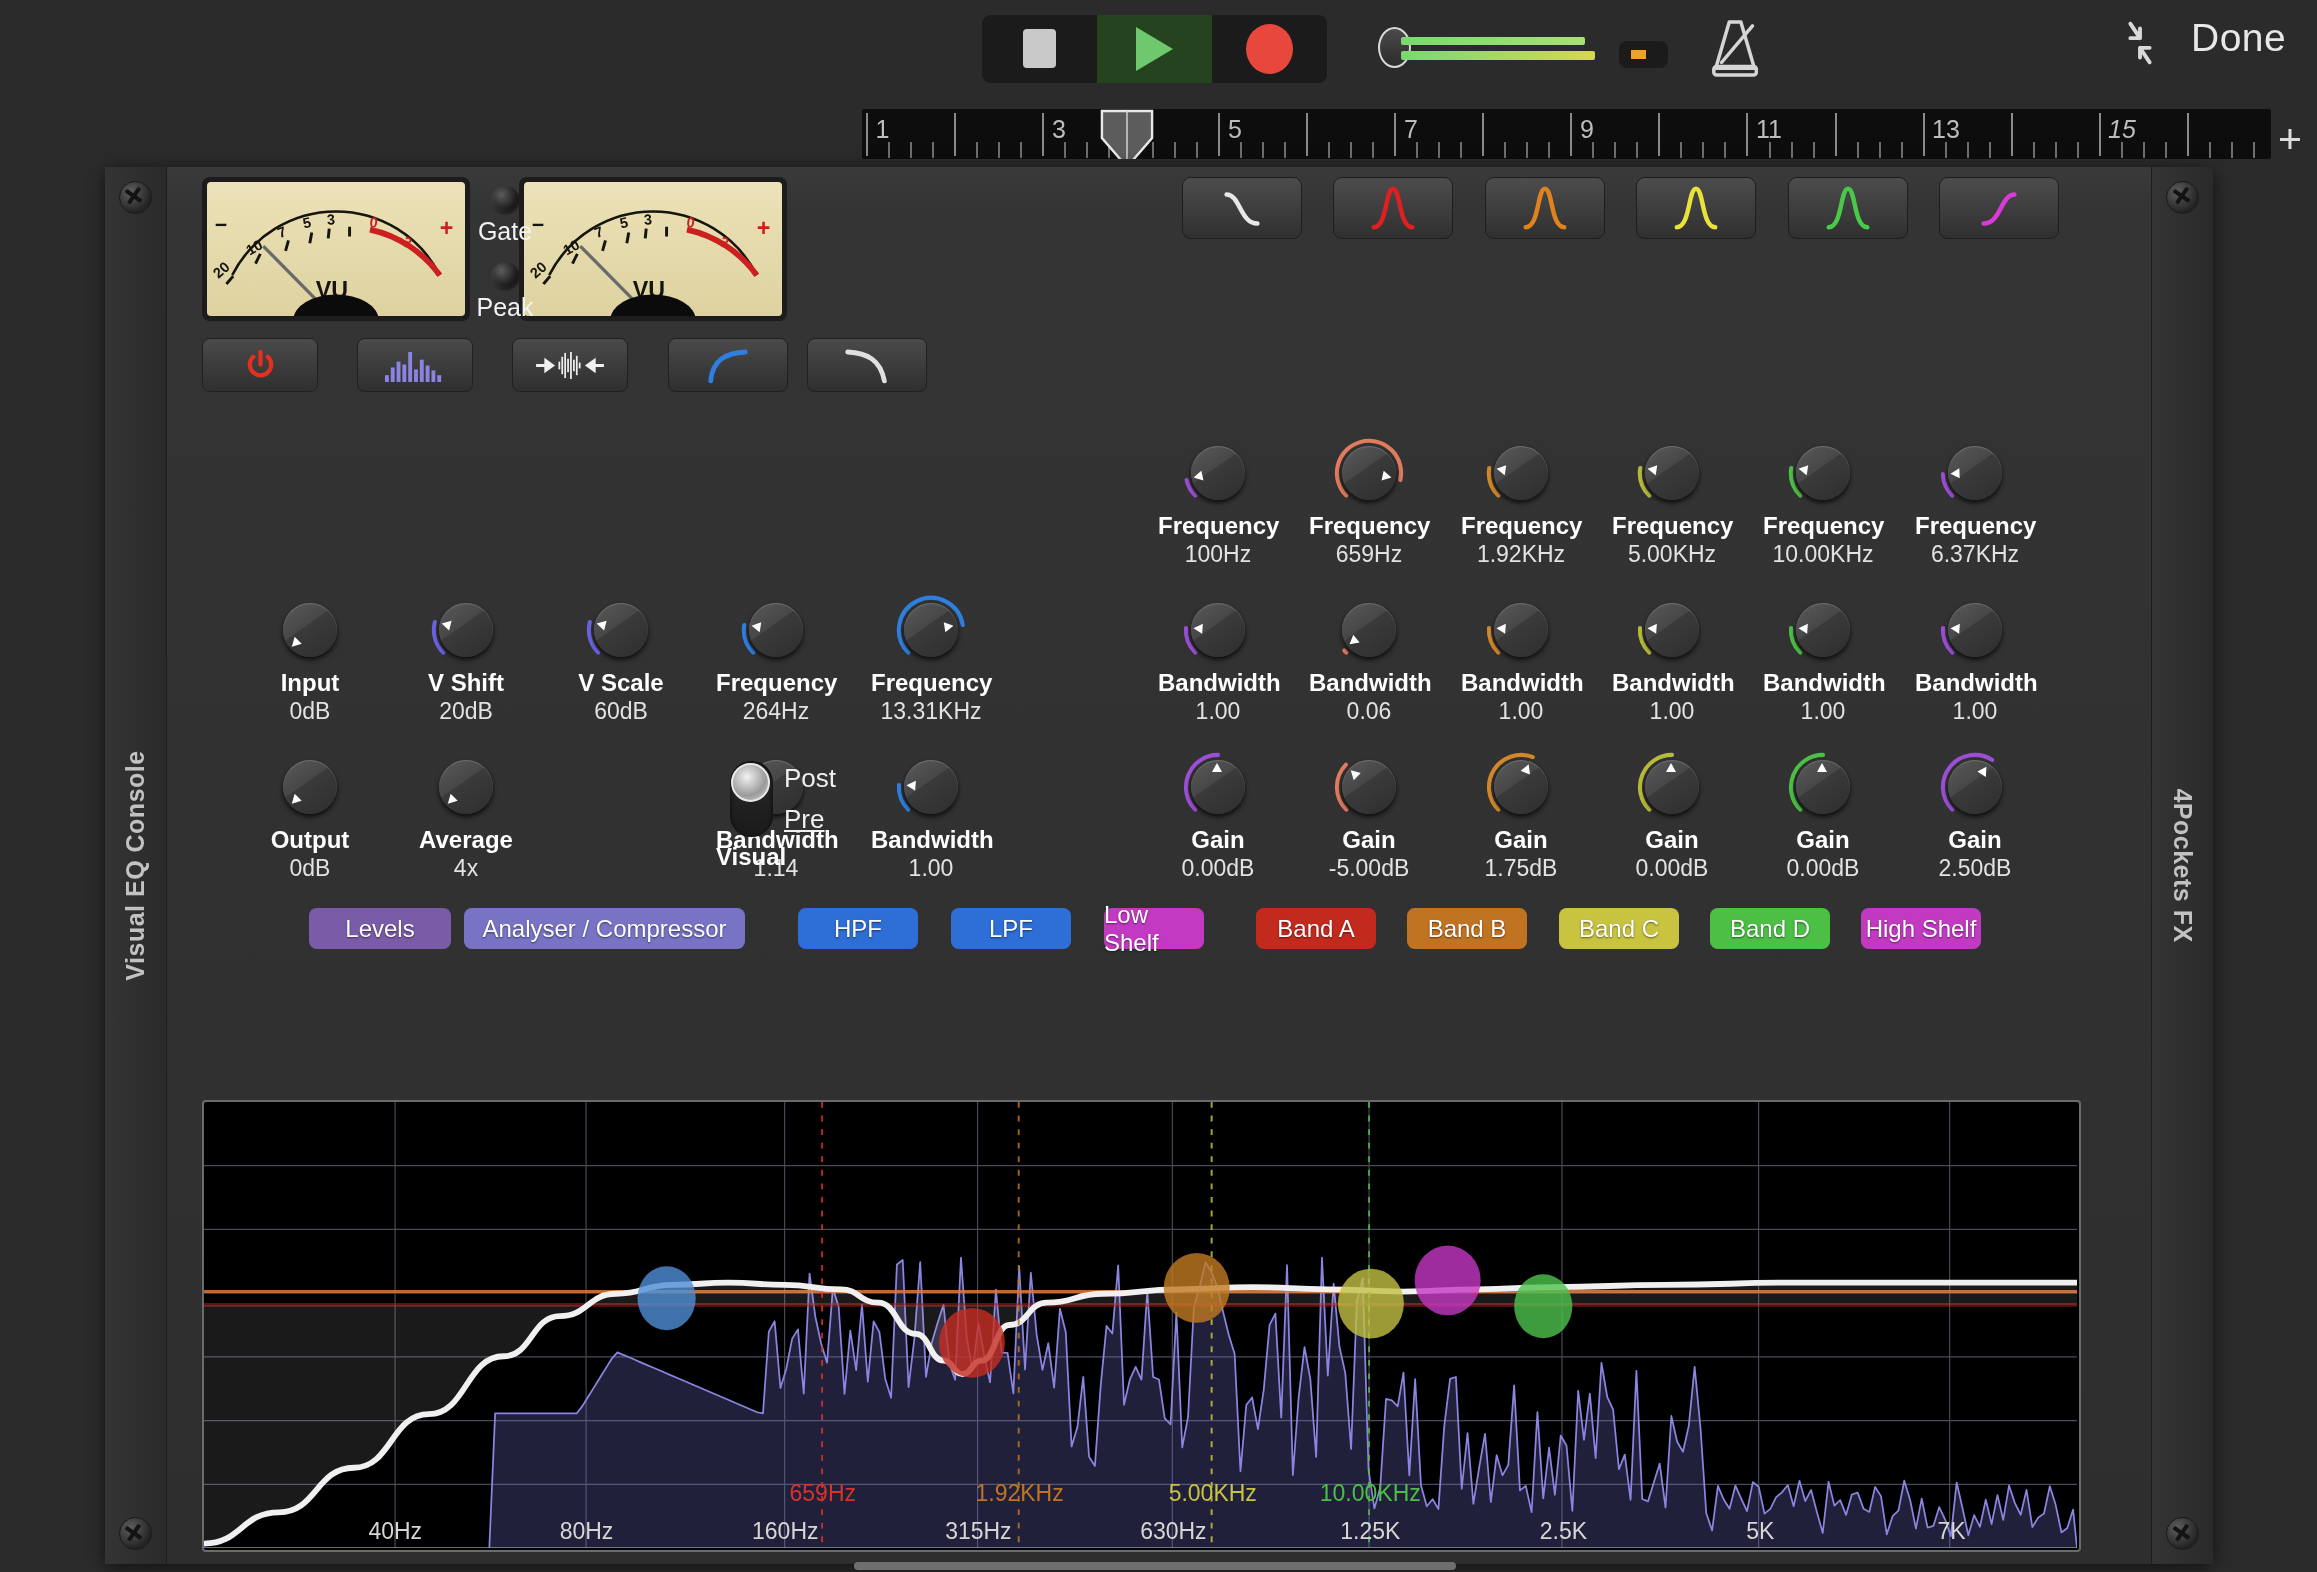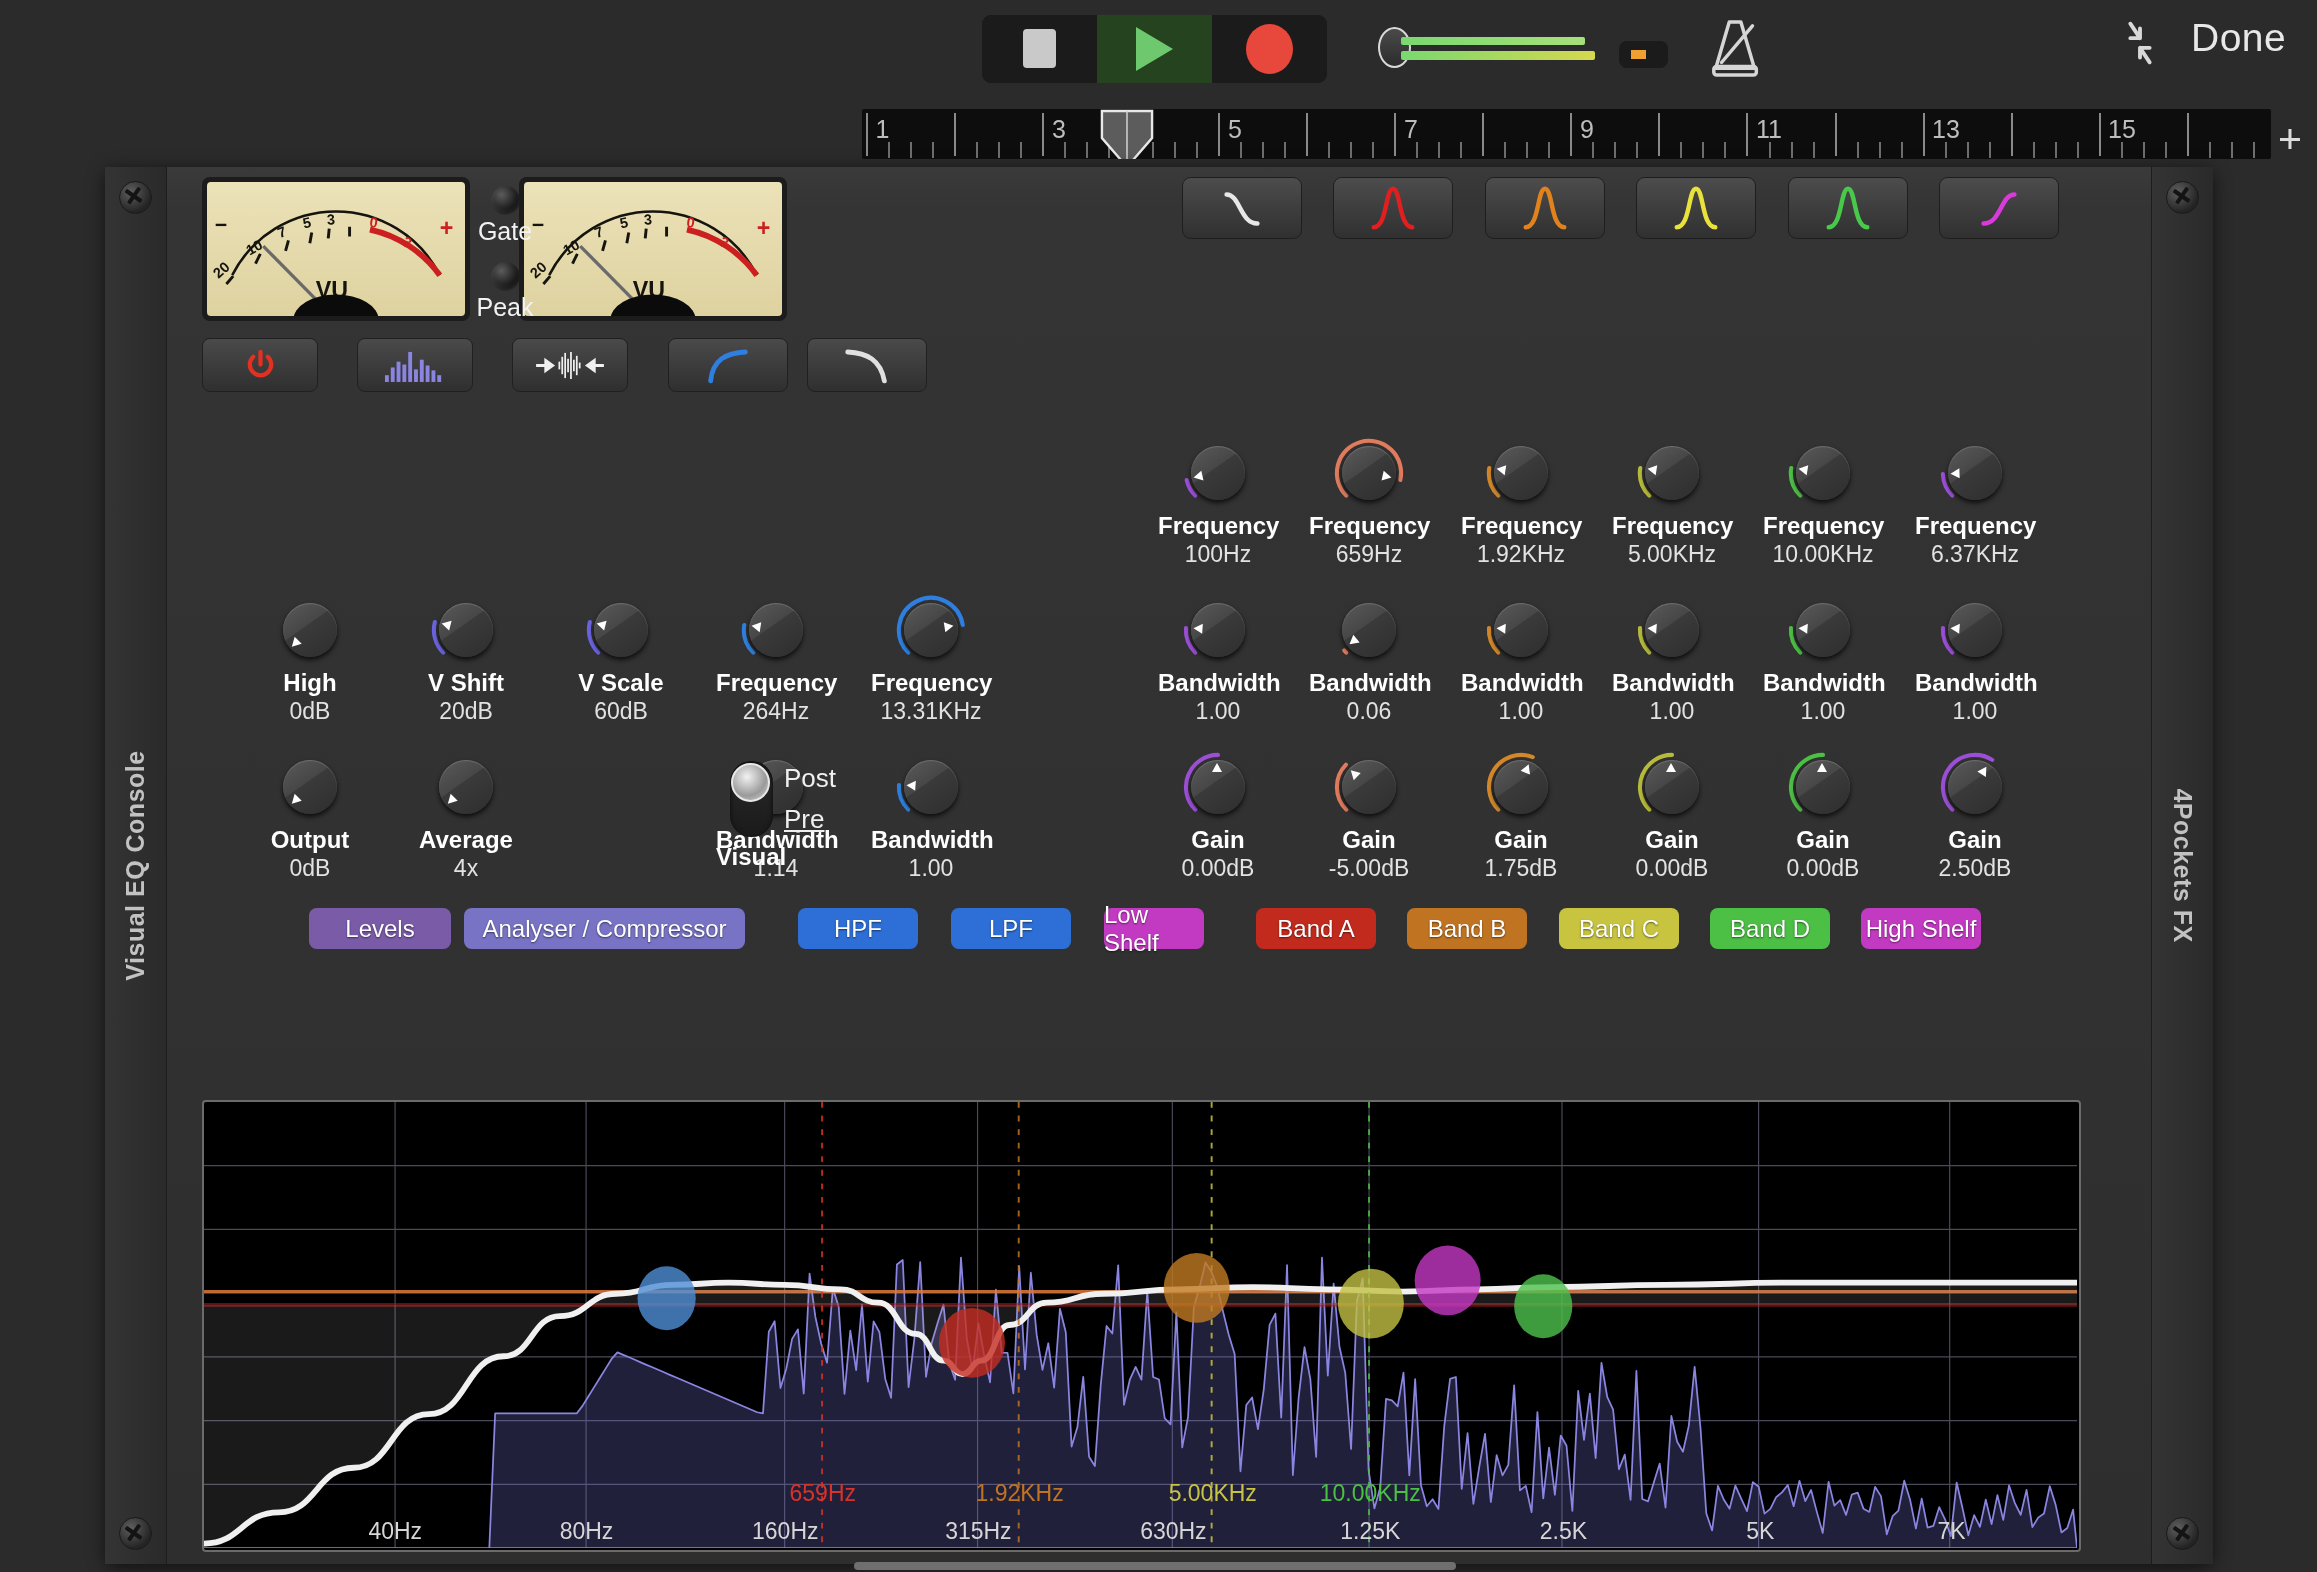--- a/index.html
+++ b/index.html
@@ -303,21 +303,21 @@
     <div class="rl-min" style="left: 1127px;"></div>
     <div class="rl-num" style="left: 1070px;">13</div>
     <div class="rl-maj" style="left: 1149px;"></div>
     <div class="rl-min" style="left: 1171px;"></div>
     <div class="rl-min" style="left: 1193px;"></div>
     <div class="rl-min" style="left: 1215px;"></div>
     <div class="rl-maj" style="left: 1237px;"></div>
     <div class="rl-min" style="left: 1259px;"></div>
     <div class="rl-min" style="left: 1281px;"></div>
     <div class="rl-min" style="left: 1303px;"></div>
-    <div class="rl-num" style="left: 1246px;">15</div>
+    <div class="rl-num" style="left: 1246px; font-style: italic;">15</div>
     <div class="rl-maj" style="left: 1325px;"></div>
     <div class="rl-min" style="left: 1347px;"></div>
     <div class="rl-min" style="left: 1369px;"></div>
     <div class="rl-min" style="left: 1391px;"></div>
     <div id="playhead" style="left: 238px;"><svg width="54" height="60" viewBox="0 0 56 62">
         <path d="M2 2 L54 2 L54 30 L28 60 L2 30 Z" fill="#5c5c5c" stroke="#e8e8e8" stroke-width="2.5"></path>
         <line x1="28" y1="2" x2="28" y2="60" stroke="#cfcfcf" stroke-width="1.6"></line>
       </svg></div>
   </div>
 <div id="add-track">+</div>
@@ -493,21 +493,21 @@
         </div>
       </div>
 
     <div id="knob-layer">
         <div class="kwrap" style="left: 83px; top: 427px;">
           <div class="knob">
             <svg width="72" height="72" viewBox="0 0 74 74" style="position:absolute;left:0;top:0;"></svg>
             <div class="knob-body"></div>
             <div class="knob-ptr" style="left: 16.4px; top: 45px; transform: rotate(-135deg);"></div>
           </div>
-          <div class="k-label">High</div>
+          <div class="k-label">Input</div>
           <div class="k-value">0dB</div>
         </div>
         <div class="kwrap" style="left: 83px; top: 584px;">
           <div class="knob">
             <svg width="72" height="72" viewBox="0 0 74 74" style="position:absolute;left:0;top:0;"></svg>
             <div class="knob-body"></div>
             <div class="knob-ptr" style="left: 16.4px; top: 45px; transform: rotate(-135deg);"></div>
           </div>
           <div class="k-label">Output</div>
           <div class="k-value">0dB</div>

